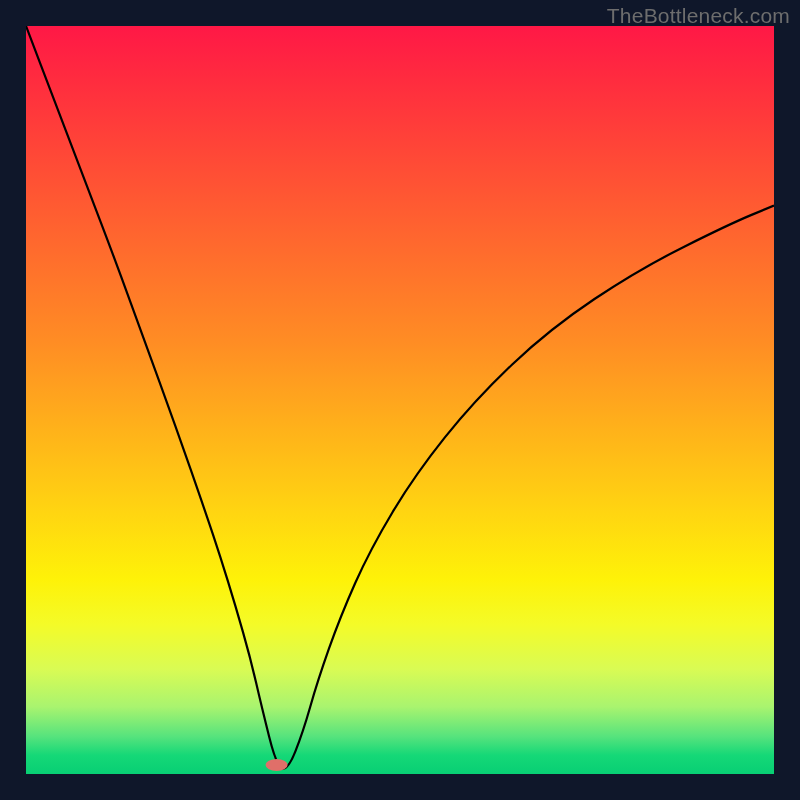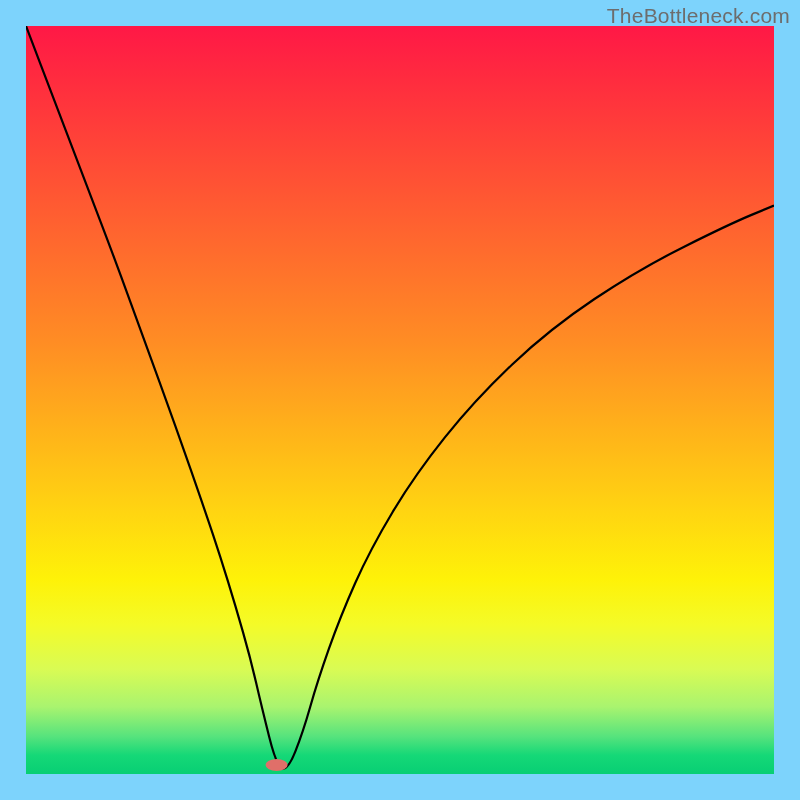--- a/index.html
+++ b/index.html
@@ -8,21 +8,21 @@
     width: 800px;
     height: 800px;
     background: #000;
     font-family: Arial, Helvetica, sans-serif;
     overflow: hidden;
   }
   .frame {
     position: relative;
     width: 800px;
     height: 800px;
-    background: #7dd3fc;
+    background: #0f172a;
   }
   .plot-area {
     position: absolute;
     left: 26px;
     top: 26px;
     width: 748px;
     height: 748px;
   }
   .gradient-bg {
     position: absolute;

